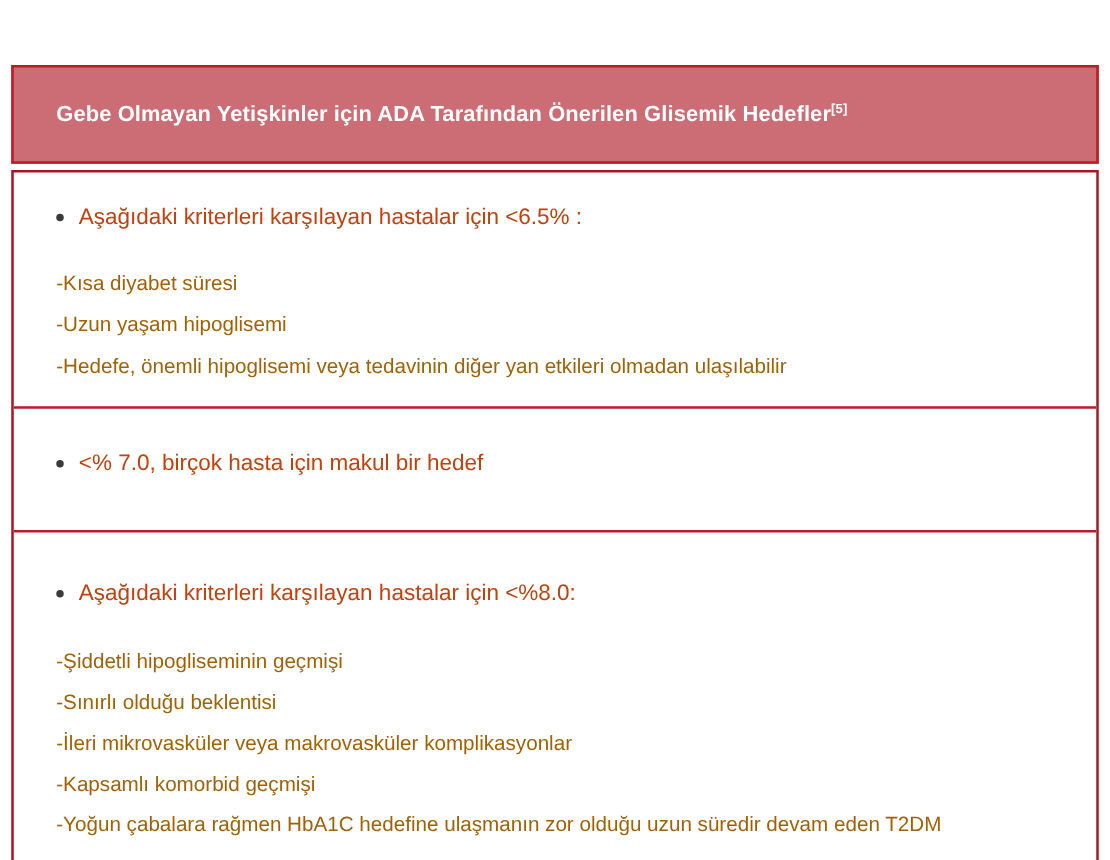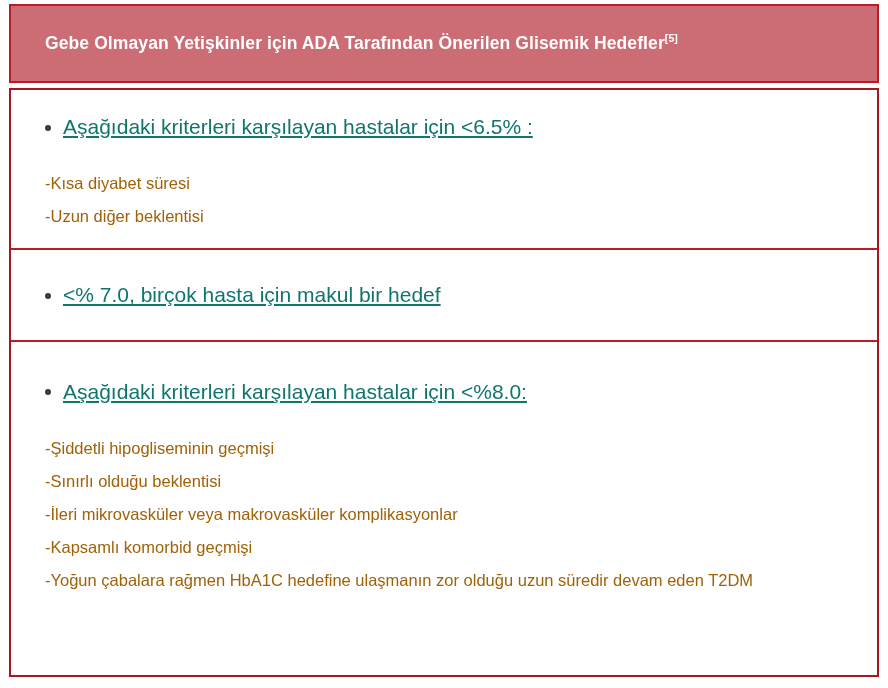--- a/index.html
+++ b/index.html
@@ -14,20 +14,21 @@
     -webkit-font-smoothing: antialiased;
   }
 
   .figure {
     position: relative;
     width: 888px;
     height: 484px;
     box-sizing: border-box;
     padding: 4px 9px 11px 9px;
     background: #ffffff;
+    margin-top: 48px;
   }
 
   
   .table-header {
     box-sizing: border-box;
     height: 79px;
     background: #cc6c75;
     border: 2px solid #bb1b24;
     display: flex;
     align-items: center;
@@ -60,32 +61,31 @@
 
   .section {
     box-sizing: border-box;
     padding: 0 26px 0 34px;
   }
   .section + .section {
     border-top: 2px solid #bb1b24;
   }
 
   .section-a { padding-top: 23px; padding-bottom: 20px; }
-  .section-b { padding-top: 31px; padding-bottom: 30px; }
+  .section-b { padding-top: 31px; padding-bottom: 42px; }
   .section-c { padding-top: 36px; padding-bottom: 20px; }
 
   .bullet-line {
     position: relative;
-    color: #0f766e;
-    font-size: 21px;
+    color: #c2410c;
+    font-size: 18px;
     line-height: 1.35;
     padding-left: 18px;
     margin: 0 0 14px 0;
     white-space: nowrap;
-    text-decoration: underline;
   }
   .bullet-dot {
     position: absolute;
     left: 0;
     top: 0.56em;
     width: 6px;
     height: 6px;
     border-radius: 50%;
     background: #3b3b3b;
   }
@@ -121,21 +121,22 @@
   <div class="table-body">
 
     <div class="section section-a">
       <p class="bullet-line">
         <span class="bullet-dot"></span>
         <span>Aşağıdaki kriterleri karşılayan hastalar için &lt;6.5% :</span>
       </p>
       <div class="spacer-gap"></div>
       <ul class="dash-list">
         <li class="dash-item"><span class="dash-item-wrap">-Kısa diyabet süresi</span></li>
-        <li class="dash-item"><span class="dash-item-wrap">-Uzun diğer beklentisi</span></li>
+        <li class="dash-item"><span class="dash-item-wrap">-Uzun yaşam hipoglisemi</span></li>
+        <li class="dash-item"><span class="dash-item-wrap">-Hedefe, önemli hipoglisemi veya tedavinin diğer yan etkileri olmadan ulaşılabilir</span></li>
       </ul>
     </div>
 
     <div class="section section-b">
       <p class="bullet-line">
         <span class="bullet-dot"></span>
         <span>&lt;% 7.0, birçok hasta için makul bir hedef</span>
       </p>
     </div>
 

